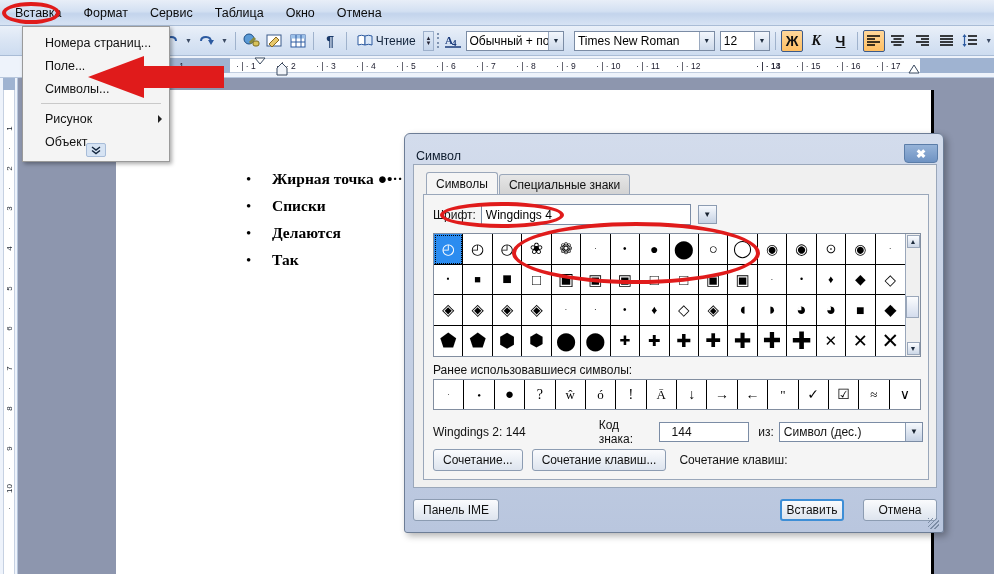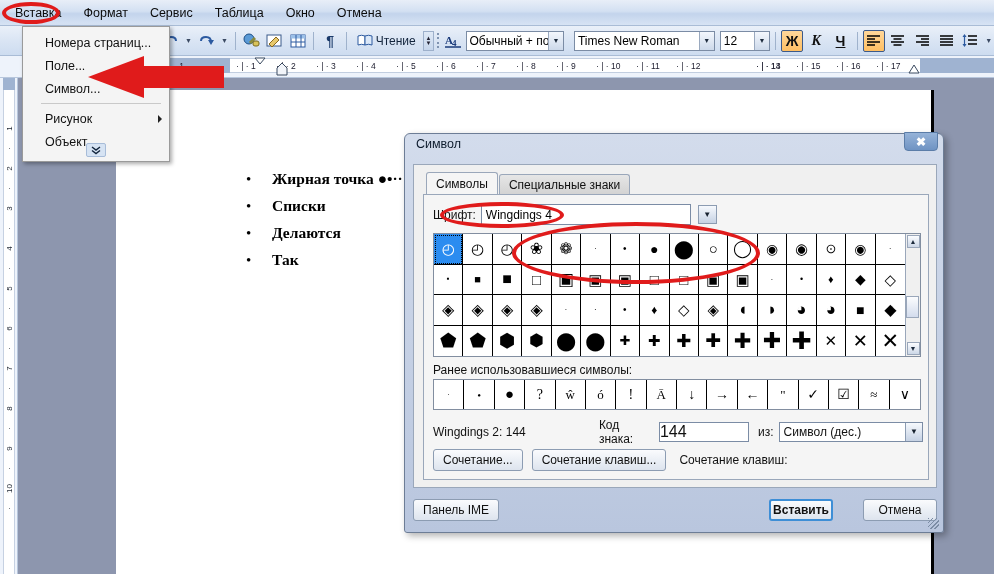--- a/index.html
+++ b/index.html
@@ -112,21 +112,21 @@
              display:flex; align-items:center; justify-content:center; font-size:9px; color:#12243c; }
 
   
   .dialog {
     position:absolute; left:404px; top:133px; width:540px; height:400px; z-index:60;
     background: linear-gradient(to bottom,#d3dcec,#b9c6de);
     border:1px solid #6d7d96; border-radius:6px 6px 3px 3px;
     box-shadow:3px 3px 7px rgba(0,0,0,.3);
     padding:3px;
   }
-  .dlg-title { height:26px; display:flex; align-items:flex-start; justify-content:space-between;
+  .dlg-title { height:26px; display:flex; align-items:flex-end; justify-content:space-between;
                padding-left:8px; font-size:12.5px; color:#0c1a2c; }
   .dlg-close {
     width:34px; height:19px; margin-right:2px; margin-top:-5px;
     background:linear-gradient(to bottom,#96b3d8,#6f93c3);
     border:1px solid #5b7da8; border-radius:0 0 4px 4px;
     display:flex; align-items:center; justify-content:center;
     color:#fff; font-size:12px; font-weight:bold;
   }
   .dlg-body {
     position:absolute; left:8px; top:30px; width:524px; height:324px;
@@ -169,21 +169,21 @@
   .recent-wrap { position:absolute; left:9px; top:184px; width:488px; height:31px;
                  border:1px solid #828ea0; background:#fff; display:grid;
                  grid-template-columns:repeat(16,1fr); }
   .rcell { border-right:1px solid #000; display:flex; align-items:center; justify-content:center;
            font-size:14px; color:#000; font-family:"Liberation Serif", serif; }
   .recent-wrap .rcell:last-child { border-right:none; }
 
   .inforow { position:absolute; left:9px; top:226px; width:490px; height:21px;
              display:flex; align-items:center; font-size:12px; color:#111; }
   .codebox { width:95px; height:20px; background:#fff; border:1px solid #7b8ca5;
-             display:flex; align-items:center; padding-left:0; font-size:16px; }
+             display:flex; align-items:center; padding-left:12px; font-size:12px; }
   .fromsel { width:152px; height:20px; background:#fff; border:1px solid #7b8ca5;
              display:flex; align-items:center; justify-content:space-between;
              padding-left:4px; font-size:12px; }
   .fromsel .arrow { width:17px; height:18px; background:linear-gradient(to bottom,#f6f9fd,#c6d2e4);
                     border-left:1px solid #8c9cb2; display:flex; align-items:center;
                     justify-content:center; font-size:8px; color:#16202e; }
   .btnrow { position:absolute; left:9px; top:254px; display:flex; align-items:center; gap:9px; }
   .btn {
     height:22px; padding:0 9px; background:linear-gradient(to bottom,#fafbfd,#dde4ee);
     border:1px solid #8c9cb2; border-radius:3px; display:flex; align-items:center;
@@ -414,21 +414,21 @@
     <div class="mi">Формат</div>
     <div class="mi">Сервис</div>
     <div class="mi">Таблица</div>
     <div class="mi">Окно</div>
     <div class="mi">Отмена</div>
   </div>
 
   <div class="dropdown">
     <div class="dd-item">Номера страниц...</div>
     <div class="dd-item">Поле...</div>
-    <div class="dd-item">Символ...</div>
+    <div class="dd-item">Символы...</div>
     <div class="dd-sep"></div>
     <div class="dd-item">
       <span>Рисунок</span>
       <span class="dd-sub"></span>
     </div>
     <div class="dd-item">Объект...</div>
     <div class="dd-more">
       <svg width="10" height="9" viewBox="0 0 10 9">
           <path d="M1 1 L5 4 L9 1 M1 4.5 L5 7.5 L9 4.5" stroke="#12243c" stroke-width="1.4" fill="none"></path>
         </svg>
@@ -567,21 +567,21 @@
         <div class="btnrow">
           <div class="btn">Сочетание...</div>
           <div class="btn">Сочетание клавиш...</div>
           <span class="kblabel">Сочетание клавиш:</span>
         </div>
       </div>
     </div>
 
     <div class="dlg-footer">
       <div class="btn">Панель IME</div>
-      <div class="btn btn-primary" style="position:absolute;left:356px;width:64px;justify-content:center;font-weight:bold;">Вставить</div>
+      <div class="btn btn-primary" style="position:absolute;left:367px;width:64px;justify-content:center;">Вставить</div>
       <div class="btn" style="position:absolute;left:450px;width:74px;justify-content:center;">Отмена</div>
     </div>
     <div class="resize-grip"></div>
   </div>
 
   <div class="anno ellipse" style="left:2px;top:2px;width:58px;height:22px;"></div>
 
   <svg class="anno" style="left:86px;top:54px;" width="140" height="48" viewBox="0 0 140 48">
     <polygon points="138,22 138,40 108,40 108,30 58,30 58,46 2,23 58,2 58,18 108,18 108,8 138,8" fill="none" stroke="#e01b1b" stroke-width="0"></polygon>
     <path d="M2 23 L58 2 L58 12 L138 12 L138 34 L58 34 L58 44 Z" fill="#e01b1b"></path>

